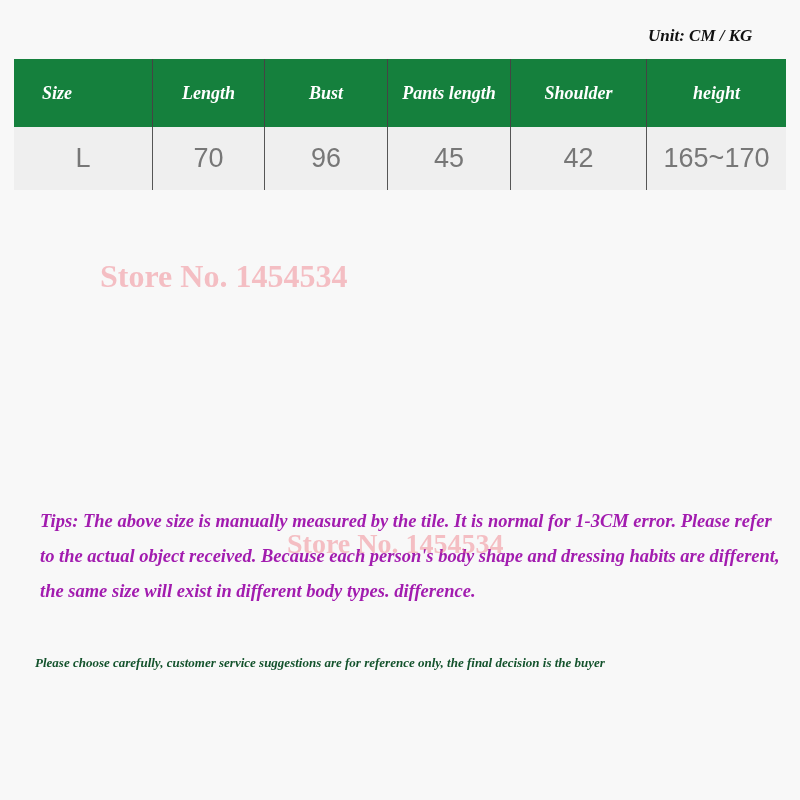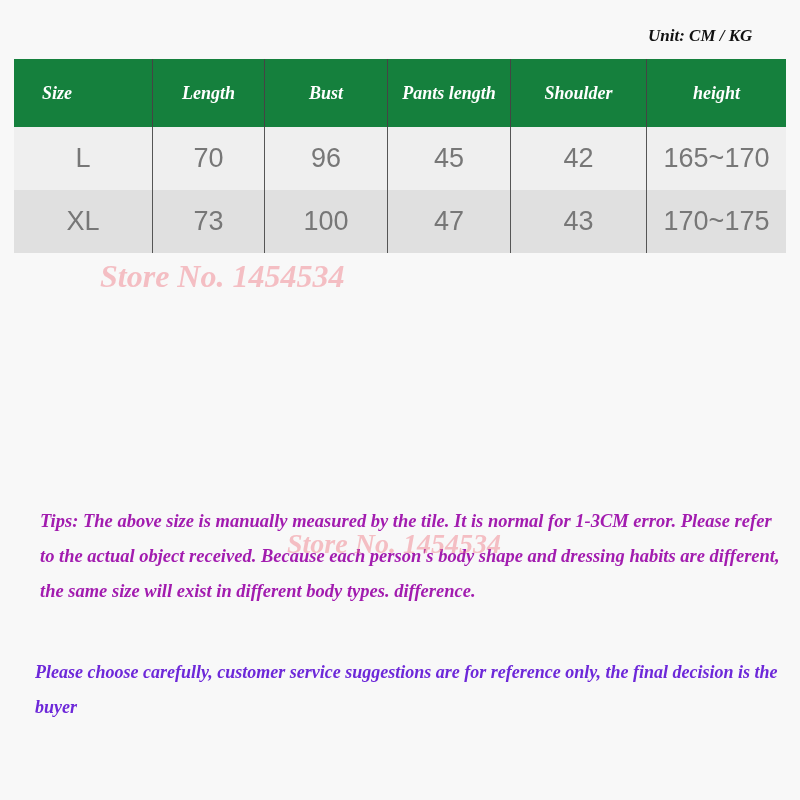--- a/index.html
+++ b/index.html
@@ -6,25 +6,25 @@
   body { width:800px; height:800px; background:#f8f8f8; position:relative; overflow:hidden; font-family:"Liberation Sans", sans-serif; }
   .unit { position:absolute; left:648px; top:26px; font-family:"Liberation Serif", serif; font-style:italic; font-weight:bold; font-size:17px; color:#111; }
   table.size { position:absolute; left:14px; top:59px; width:772px; border-collapse:collapse; table-layout:fixed; }
   table.size th { background:#15803d; color:#fff; height:68px; font-family:"Liberation Serif", serif; font-style:italic; font-weight:bold; font-size:18px; border-right:1px solid #444; padding:0; }
   table.size th:last-child { border-right:none; }
   table.size td { height:63px; text-align:center; font-family:"Liberation Sans", sans-serif; font-size:27px; color:#777; border-right:1px solid #555; padding:0; }
   table.size td:last-child { border-right:none;margin-top:16px; }
   table.size tr.odd td { background:#efefef; }
   table.size tr.even td { background:#e0e0e0; }
   table.size th:first-child { text-align:left; padding-left:28px; }
-  .wm { position:absolute; font-family:"Liberation Serif", serif; font-weight:bold; font-style:italic; color:rgba(240,120,130,0.45); pointer-events:none; }
+  .wm { position:absolute; font-family:"Liberation Serif", serif; font-weight:bold; color:rgba(240,120,130,0.45); pointer-events:none; }
   .wm1 { left:100px; top:258px; font-size:32px; }
   .wm2 { left:287px; top:528px; font-size:28px; }
   .tips { position:absolute; left:40px; top:504px; width:740px; font-family:"Liberation Serif", serif; font-style:italic; font-weight:bold; font-size:18.5px; color:#a21caf; line-height:35px; }
-  .warn { position:absolute; left:35px; top:645px; width:760px; font-family:"Liberation Serif", serif; font-style:italic; font-weight:bold; font-size:18px; color:#6d28d9; line-height:35px;margin-top:10px; }
+  .warn { position:absolute; left:35px; top:645px; width:760px; font-family:"Liberation Serif", serif; font-style:italic; font-weight:bold; font-size:13px; color:#14532d; line-height:35px; }
 </style>
 </head>
 <body>
 
 <div class="unit">Unit: CM / KG</div>
 
 <table class="size">
   <thead>
     <tr>
       <th style="width:110px">Size</th>
@@ -37,28 +37,20 @@
   </thead>
   <tbody>
     <tr class="odd">
       <td>L</td>
       <td>70</td>
       <td>96</td>
       <td>45</td>
       <td>42</td>
       <td>165~170</td>
     </tr>
-    <tr class="even">
-      <td>XL</td>
-      <td>73</td>
-      <td>100</td>
-      <td>47</td>
-      <td>43</td>
-      <td>170~175</td>
-    </tr>
   </tbody>
 </table>
 
 <div class="wm wm1">Store No. 1454534</div>
 
 <div class="tips">Tips: The above size is manually measured by the tile. It is normal for 1-3CM error. Please refer to the actual object received. Because each person's body shape and dressing habits are different, the same size will exist in different body types. difference.</div>
 <div class="wm wm2">Store No. 1454534</div>
 <div class="warn">Please choose carefully, customer service suggestions are for reference only, the final decision is the buyer</div>
 
 </body></html>

